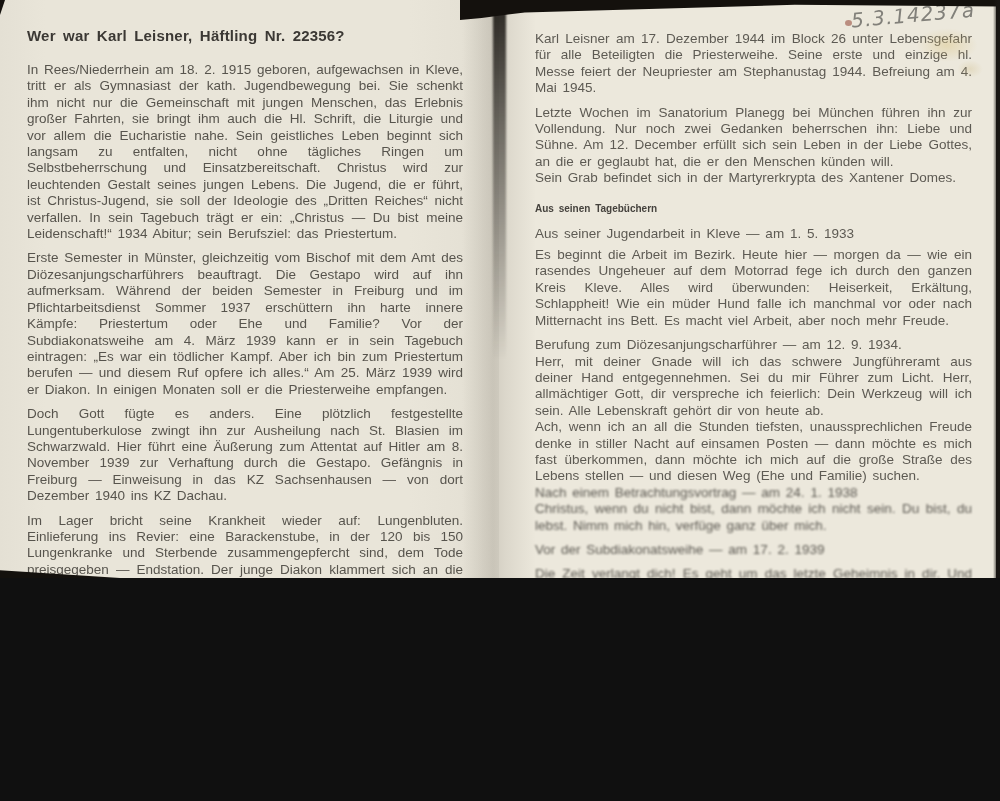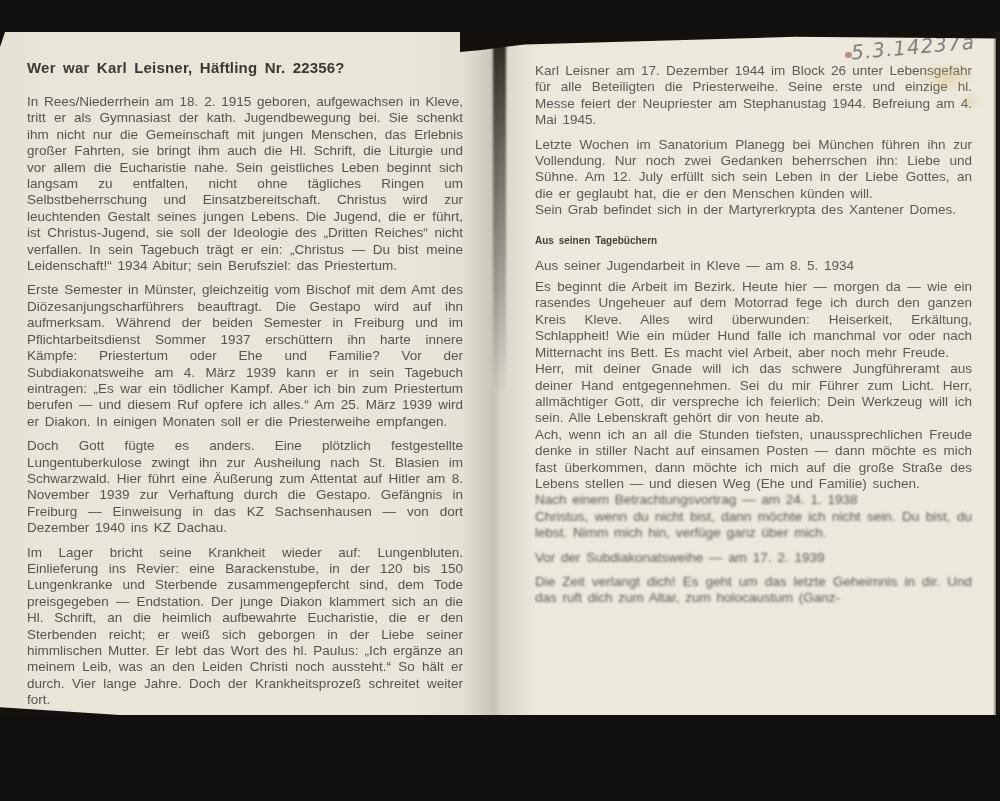--- a/index.html
+++ b/index.html
@@ -1,20 +1,19 @@
 <!DOCTYPE html>
 <html><head>
 <meta charset="utf-8">
 <style>
   html,body{margin:0;padding:0;background:#101010;}
   #photo{
-    position:relative;width:1000px;height:683px;overflow:hidden;
+    position:relative;width:1000px;height:578px;overflow:hidden;
     background:#14120f;
     font-family:"Liberation Sans", sans-serif;
-    margin-top:32px;
   }
   
   .page{position:absolute;top:0;height:801px;box-sizing:border-box;}
   .page-left{
     left:0;width:499px;
     background:linear-gradient(to right, #e4e0d4 0px, #e9e5d9 45px, #e9e5d9 82%, #e2ded2 100%);
     padding:27px 36px 0 27px;
   }
   .page-right{
     left:499px;width:497px;
@@ -83,27 +82,28 @@
     <h1 class="headline">Wer war Karl Leisner, Häftling Nr. 22356?</h1>
     <p class="body">In Rees/Niederrhein am 18. 2. 1915 geboren, aufgewachsen in Kleve, tritt er als Gymnasiast der kath. Jugendbewegung bei. Sie schenkt ihm nicht nur die Gemeinschaft mit jungen Menschen, das Erlebnis großer Fahrten, sie bringt ihm auch die Hl. Schrift, die Liturgie und vor allem die Eucharistie nahe. Sein geistliches Leben beginnt sich langsam zu entfalten, nicht ohne tägliches Ringen um Selbstbeherrschung und Einsatzbereitschaft. Christus wird zur leuchtenden Gestalt seines jungen Lebens. Die Jugend, die er führt, ist Christus-Jugend, sie soll der Ideologie des „Dritten Reiches“ nicht verfallen. In sein Tagebuch trägt er ein: „Christus — Du bist meine Leidenschaft!“ 1934 Abitur; sein Berufsziel: das Priestertum.</p>
     <p class="body">Erste Semester in Münster, gleichzeitig vom Bischof mit dem Amt des Diözesanjungscharführers beauftragt. Die Gestapo wird auf ihn aufmerksam. Während der beiden Semester in Freiburg und im Pflichtarbeitsdienst Sommer 1937 erschüttern ihn harte innere Kämpfe: Priestertum oder Ehe und Familie? Vor der Subdiakonatsweihe am 4. März 1939 kann er in sein Tagebuch eintragen: „Es war ein tödlicher Kampf. Aber ich bin zum Priestertum berufen — und diesem Ruf opfere ich alles.“ Am 25. März 1939 wird er Diakon. In einigen Monaten soll er die Priesterweihe empfangen.</p>
     <p class="body">Doch Gott fügte es anders. Eine plötzlich festgestellte Lungentuberkulose zwingt ihn zur Ausheilung nach St. Blasien im Schwarzwald. Hier führt eine Äußerung zum Attentat auf Hitler am 8. November 1939 zur Verhaftung durch die Gestapo. Gefängnis in Freiburg — Einweisung in das KZ Sachsenhausen — von dort Dezember 1940 ins KZ Dachau.</p>
     <p class="body">Im Lager bricht seine Krankheit wieder auf: Lungenbluten. Einlieferung ins Revier: eine Barackenstube, in der 120 bis 150 Lungenkranke und Sterbende zusammengepfercht sind, dem Tode preisgegeben — Endstation. Der junge Diakon klammert sich an die Hl. Schrift, an die heimlich aufbewahrte Eucharistie, die er den Sterbenden reicht; er weiß sich geborgen in der Liebe seiner himmlischen Mutter. Er lebt das Wort des hl. Paulus: „Ich ergänze an meinem Leib, was an den Leiden Christi noch aussteht.“ So hält er durch. Vier lange Jahre. Doch der Krankheitsprozeß schreitet weiter fort.</p>
     <p class="body">Da ergibt sich das Unerwartete: Der französische Häftling Bischof Gabriel Piquet spendet dem todgeweihten Diakon</p>
   </div>
 
   <div class="page page-right">
     <p class="body">Karl Leisner am 17. Dezember 1944 im Block 26 unter Lebensgefahr für alle Beteiligten die Priesterweihe. Seine erste und einzige hl. Messe feiert der Neupriester am Stephanustag 1944. Befreiung am 4. Mai 1945.</p>
-    <p class="body mt5">Letzte Wochen im Sanatorium Planegg bei München führen ihn zur Vollendung. Nur noch zwei Gedanken beherrschen ihn: Liebe und Sühne. Am 12. July erfüllt sich sein Leben in der Liebe Gottes, an die er geglaubt hat, die er den Menschen künden will.</p>
+    <p class="body mt5">Letzte Wochen im Sanatorium Planegg bei München führen ihn zur Vollendung. Nur noch zwei Gedanken beherrschen ihn: Liebe und Sühne. Am 12. December erfüllt sich sein Leben in der Liebe Gottes, an die er geglaubt hat, die er den Menschen künden will.</p>
     <p class="body mt0">Sein Grab befindet sich in der Martyrerkrypta des Xantener Domes.</p>
 
     <h2 class="section-head">Aus seinen Tagebüchern</h2>
 
-    <p class="body dateline mt0">Aus seiner Jugendarbeit in Kleve — am 8. 5. 1934</p>
+    <p class="body dateline mt0">Aus seiner Jugendarbeit in Kleve — am 1. 5. 1933</p>
     <p class="body mt5 fA">Es beginnt die Arbeit im Bezirk. Heute hier — morgen da — wie ein rasendes Ungeheuer auf dem Motorrad fege ich durch den ganzen Kreis Kleve. Alles wird überwunden: Heiserkeit, Erkältung, Schlappheit! Wie ein müder Hund falle ich manchmal vor oder nach Mitternacht ins Bett. Es macht viel Arbeit, aber noch mehr Freude.</p>
+    <p class="body dateline mt8 f1">Berufung zum Diözesanjungscharführer — am 12. 9. 1934.</p>
     <p class="body mt0 f1">Herr, mit deiner Gnade will ich das schwere Jungführeramt aus deiner Hand entgegennehmen. Sei du mir Führer zum Licht. Herr, allmächtiger Gott, dir verspreche ich feierlich: Dein Werkzeug will ich sein. Alle Lebenskraft gehört dir von heute ab.</p>
     <p class="body mt0 f2">Ach, wenn ich an all die Stunden tiefsten, unaussprechlichen Freude denke in stiller Nacht auf einsamen Posten — dann möchte es mich fast überkommen, dann möchte ich mich auf die große Straße des Lebens stellen — und diesen Weg (Ehe und Familie) suchen.</p>
     <p class="body dateline mt0 f3">Nach einem Betrachtungsvortrag — am 24. 1. 1938</p>
     <p class="body mt0 f3">Christus, wenn du nicht bist, dann möchte ich nicht sein. Du bist, du lebst. Nimm mich hin, verfüge ganz über mich.</p>
     <p class="body dateline mt8 f3">Vor der Subdiakonatsweihe — am 17. 2. 1939</p>
     <p class="body mt8 f3">Die Zeit verlangt dich! Es geht um das letzte Geheimnis in dir. Und das ruft dich zum Altar, zum holocaustum (Ganz-</p>
   </div>
 
   <div class="handwriting">5.3.14237a</div>
   <div class="dot-red"></div>

